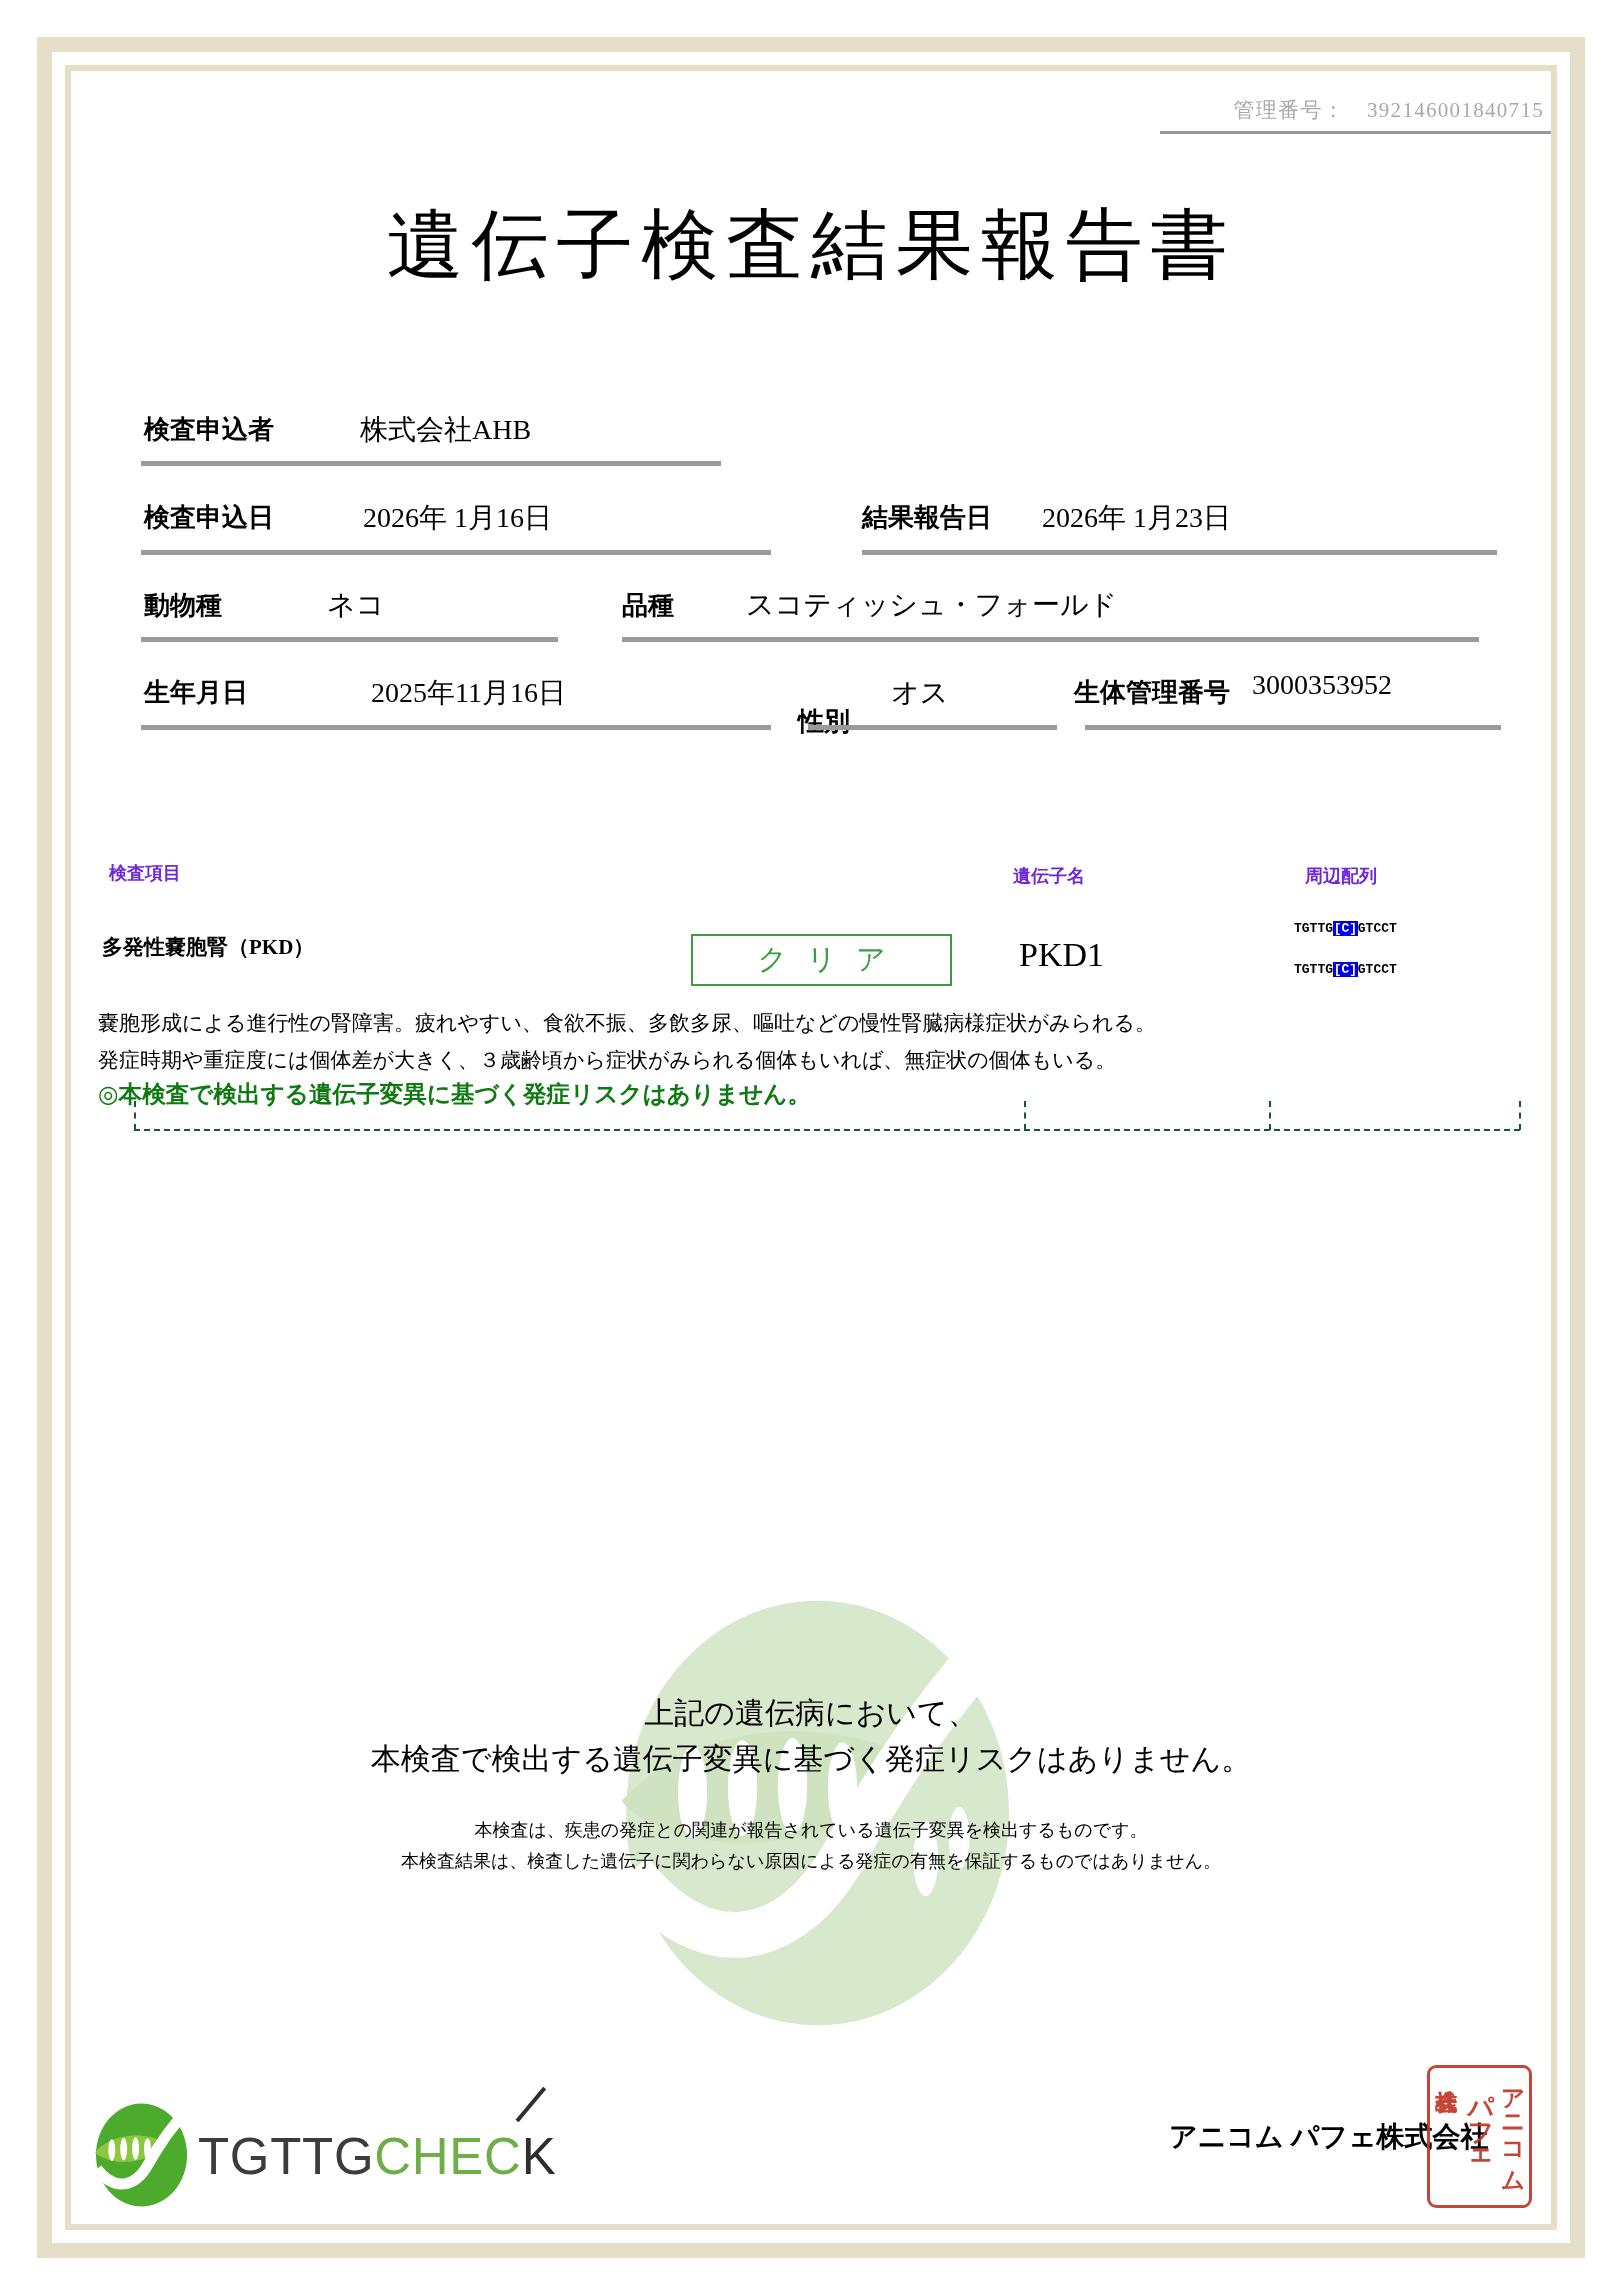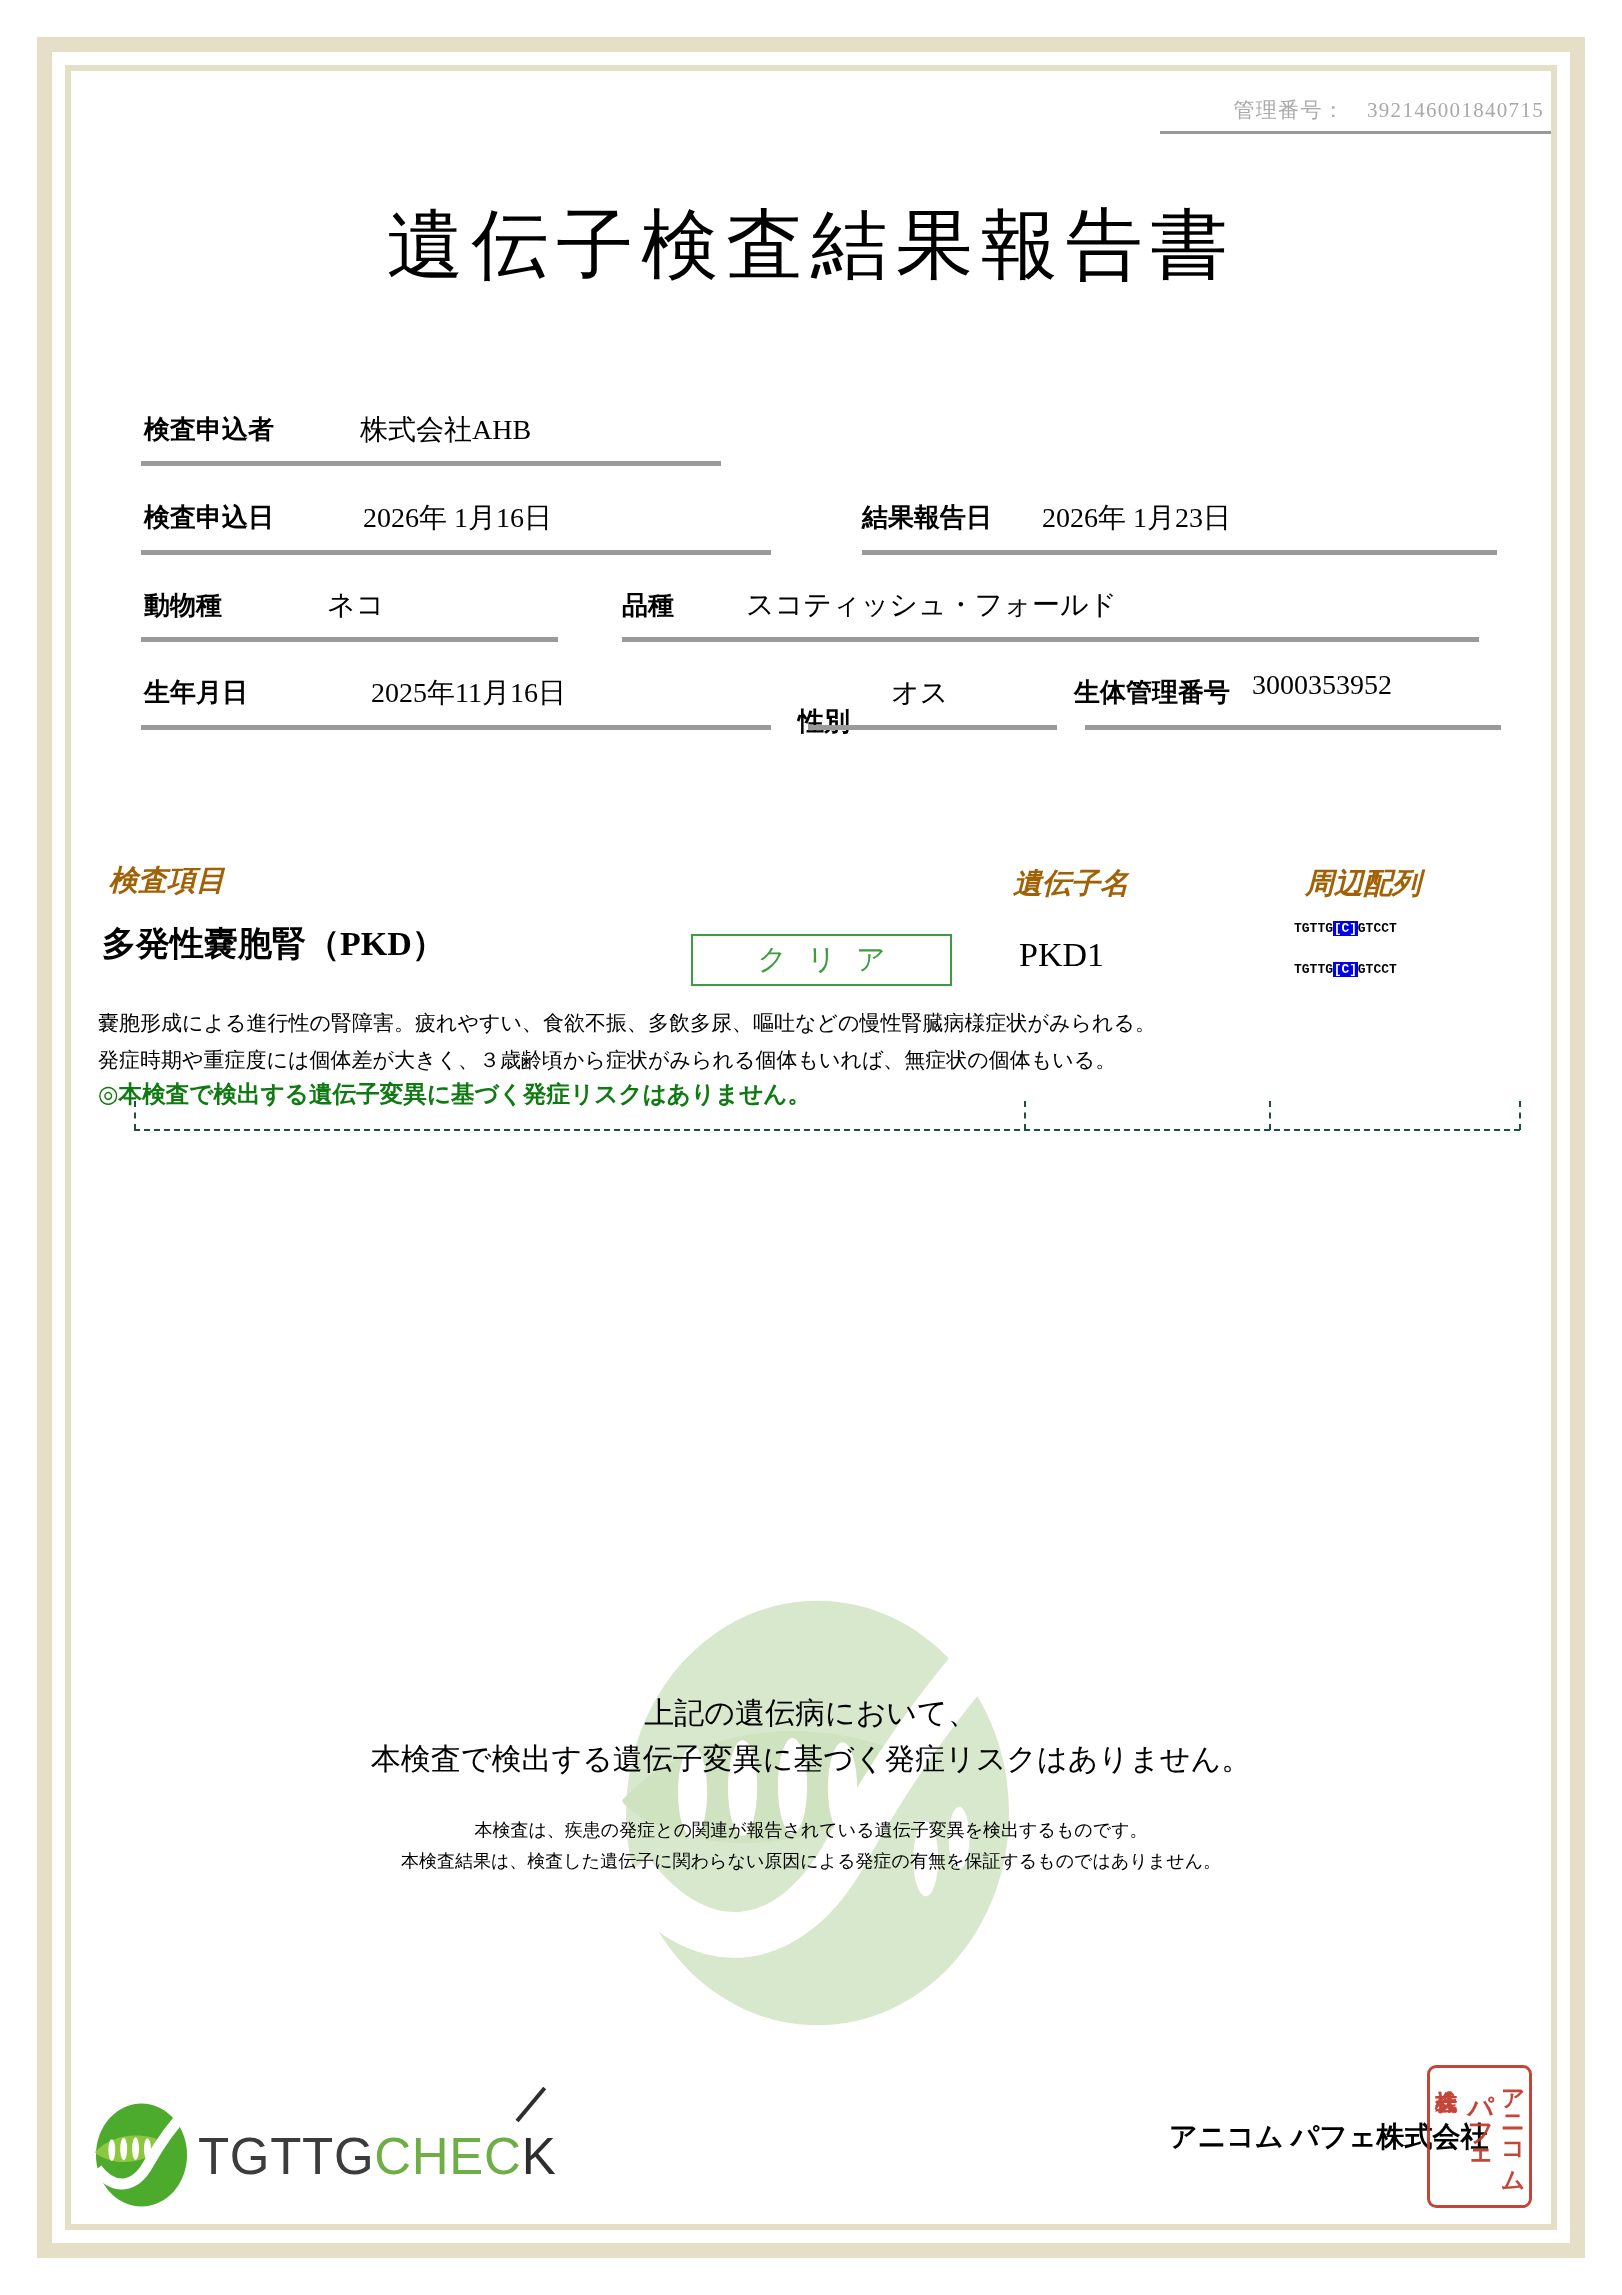--- a/index.html
+++ b/index.html
@@ -15,22 +15,22 @@
   .mgmt{top:96px;left:1047px;width:497px;text-align:right;font-size:21px;color:#a9a9a9;letter-spacing:1.3px;}
   .mgmt .num{margin-left:22px;}
   .uline{position:absolute;background:#9a9a9a;height:4.6px;}
   .uline-thin{position:absolute;background:#9a9a9a;height:2.6px;}
   
   .title{top:194px;left:0;width:1622px;text-align:center;font-size:77px;letter-spacing:7.9px;font-weight:500;}
   
   .lbl{font-size:26px;font-weight:bold;}
   .val{font-size:28px;font-weight:normal;}
   
-  .col-head{font-size:29px;font-weight:bold;color:#a16207;font-style:italic;}
-  .item-name{font-size:34px;font-weight:bold;}
+  .col-head{font-size:18px;font-weight:bold;color:#6d28d9;}
+  .item-name{font-size:21px;font-weight:bold;margin-top:12px;}
   .result-box{position:absolute;left:691px;top:934px;width:257px;height:48px;border:2.6px solid #3e9b3e;
               display:flex;align-items:center;justify-content:center;}
   .result-box span{font-size:29px;color:#3e9b3e;letter-spacing:19.6px;padding-left:19.6px;}
   .gene-name{font-size:34px;}
   .seq{font-family:Liberation Mono, monospace;font-size:13px;font-weight:bold;letter-spacing:0px;}
   .seq .hl{background:#0000e6;color:#ffffff;padding:0 0.7px;}
   .desc{font-size:21px;font-weight:normal;}
   .risk{font-size:23.6px;font-weight:bold;color:#0f7a12;}
   .dash-h{position:absolute;left:134px;top:1129px;width:1386px;height:0;border-top:2.6px dashed #1c5140;}
   .dash-v{position:absolute;top:1101px;height:29px;width:0;border-left:2px dashed #1c5140;}

